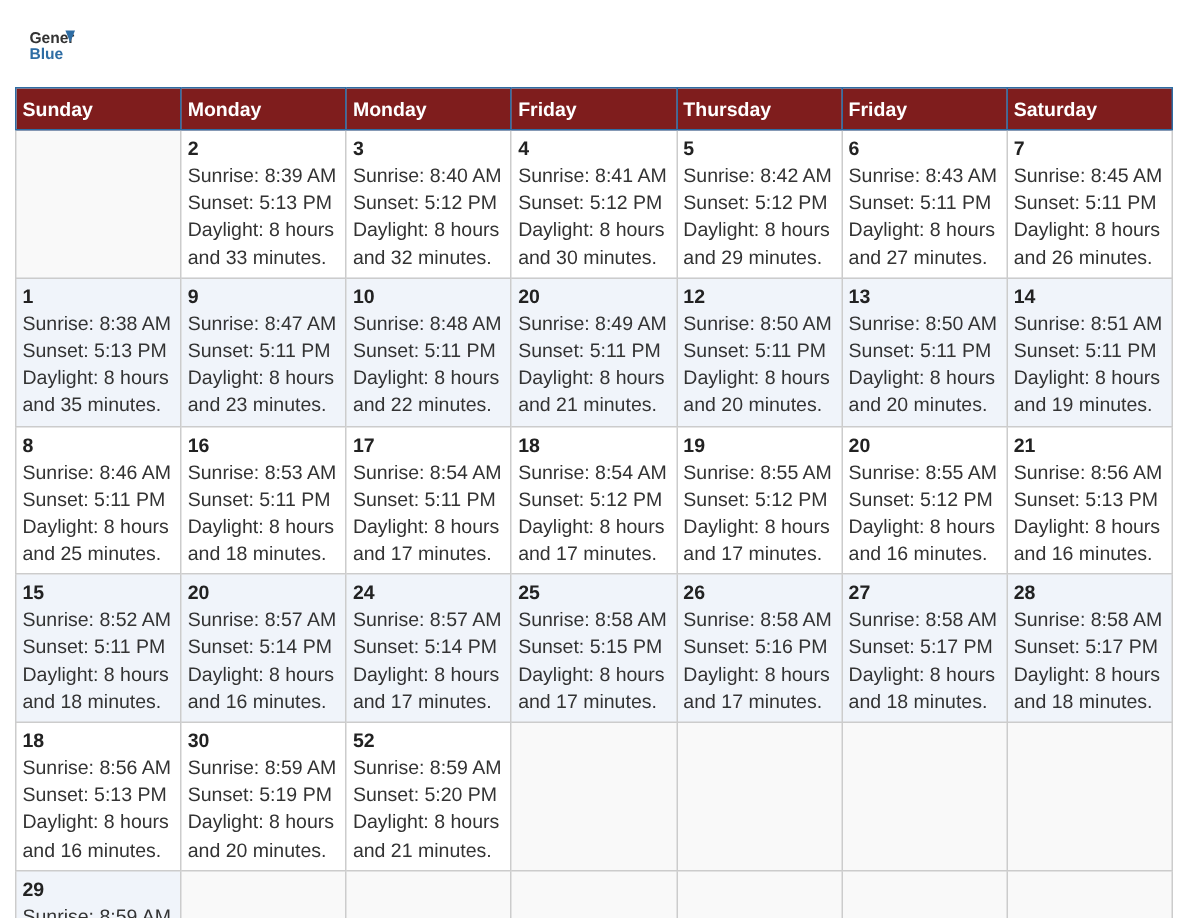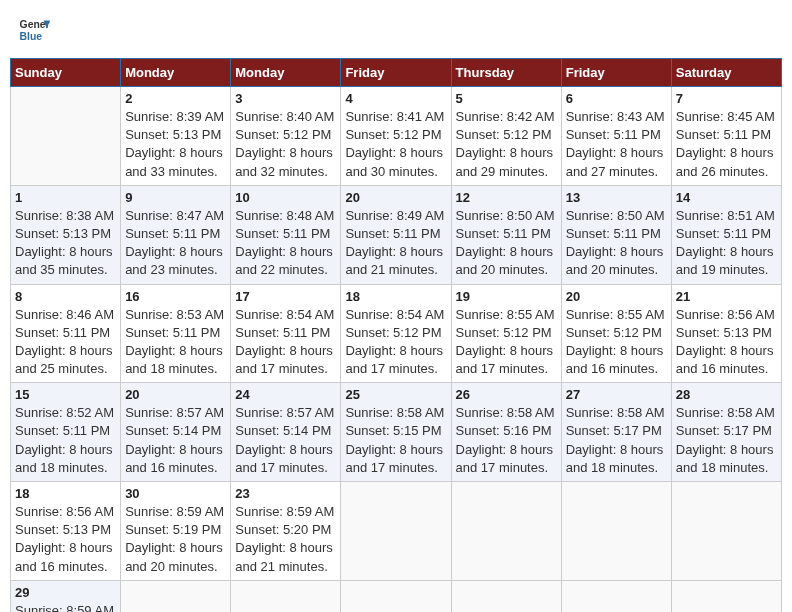--- a/index.html
+++ b/index.html
@@ -349,21 +349,21 @@
       </td>
         <td>
         <span class="day-num">30</span>
         <div class="day-info">
           Sunrise: 8:59 AM<br>
           Sunset: 5:19 PM<br>
           Daylight: 8 hours and 20 minutes.
         </div>
       </td>
         <td>
-        <span class="day-num">23</span>
+        <span class="day-num">52</span>
         <div class="day-info">
           Sunrise: 8:59 AM<br>
           Sunset: 5:20 PM<br>
           Daylight: 8 hours and 21 minutes.
         </div>
       </td>
         <td class="empty-cell"></td>
         <td class="empty-cell"></td>
         <td class="empty-cell"></td>
         <td class="empty-cell"></td>

